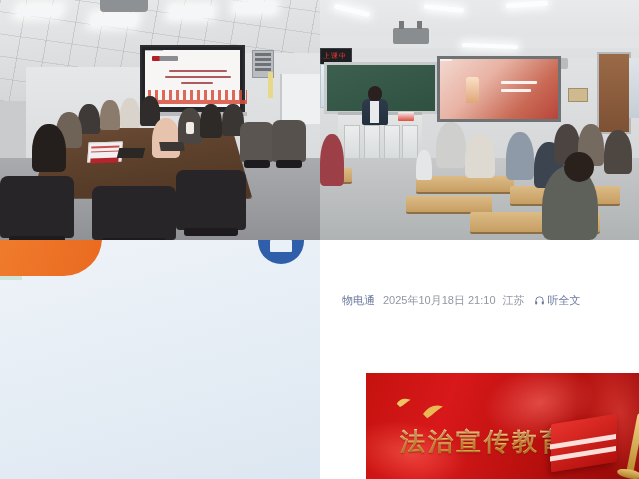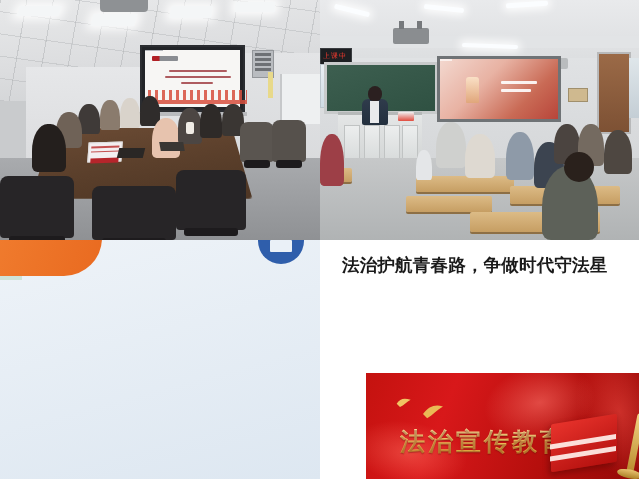--- a/index.html
+++ b/index.html
@@ -341,23 +341,35 @@
         <span>TRONIC  ENGINEERING</span>
       </div>
       <div class="nb-bluelogo"></div>
 
     </div>
   </div>
 
   <div class="q" id="q-br">
     <div class="art">
 
-      <div class="art-title">法治护航青春路，争做时代守法星</div>
 
       <div class="art-meta">
+        <div class="row">
+          <span class="art-author">物电通</span>
+          <span class="art-date">2025年10月18日 21:10</span>
+          <span class="art-loc">江苏</span>
+          <span class="art-listen">
+            <svg width="11" height="11" viewBox="0 0 24 24">
+              <path d="M4 14v-2a8 8 0 0 1 16 0v2" fill="none" stroke="#6b7a9e" stroke-width="2" stroke-linecap="round"></path>
+              <rect x="2.5" y="13.5" width="4.5" height="7" rx="2.2" fill="#6b7a9e"></rect>
+              <rect x="17" y="13.5" width="4.5" height="7" rx="2.2" fill="#6b7a9e"></rect>
+            </svg>
+            <span>听全文</span>
+          </span>
+        </div>
       </div>
 
       <div class="art-banner">
         <div class="ab-silk"></div>
         <div class="ab-silk2"></div>
 
         <svg class="dove" style="left:30px;top:24px;" width="16" height="12" viewBox="0 0 24 18">
           <path d="M1 10 C6 2, 12 1, 22 4 C16 7, 12 12, 6 15 Z" fill="#f0c463"></path>
         </svg>
         <svg class="dove" style="left:56px;top:31px;" width="22" height="15" viewBox="0 0 24 18">

